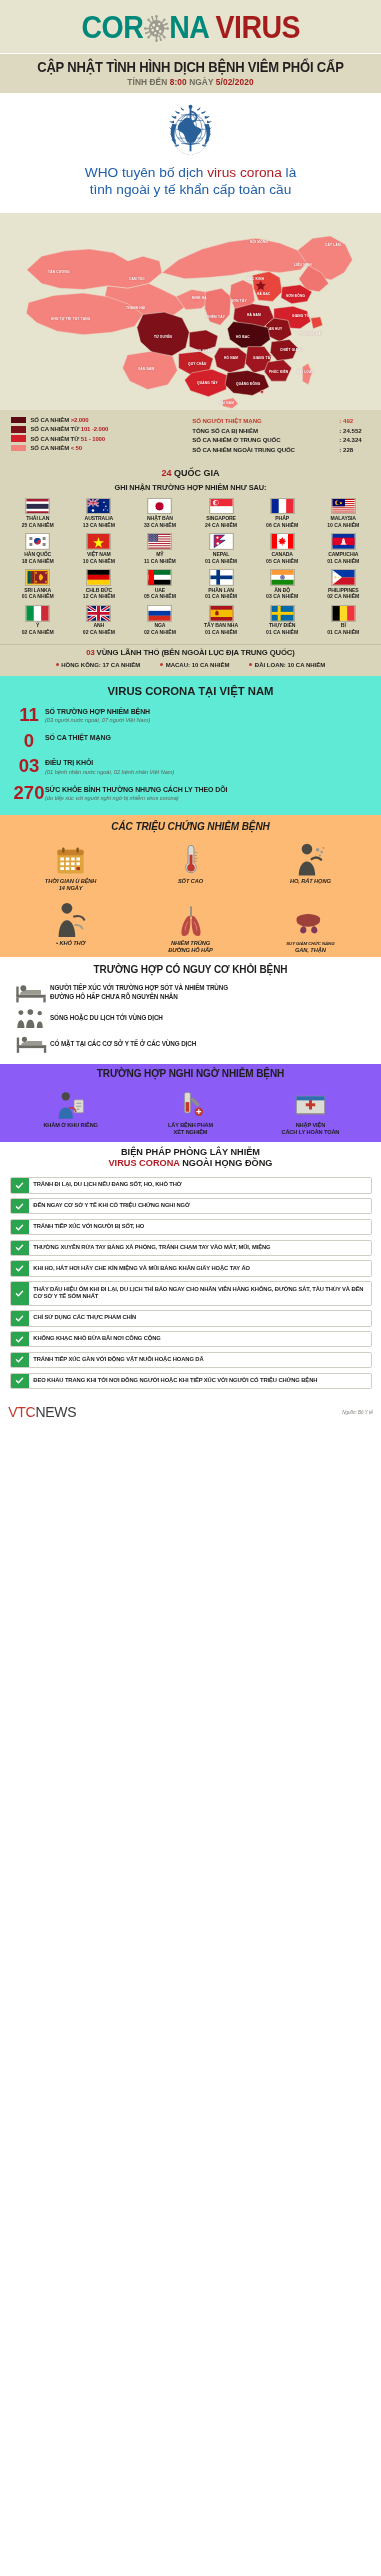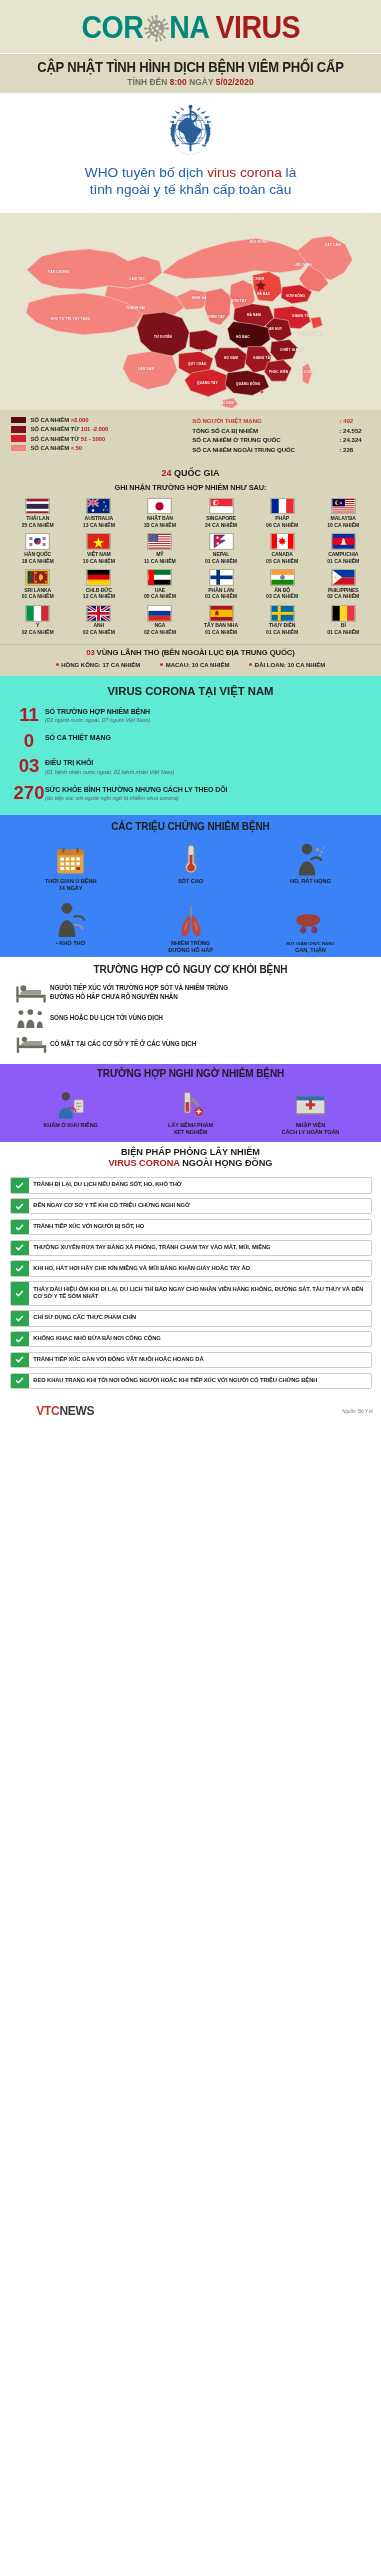--- a/index.html
+++ b/index.html
@@ -120,21 +120,21 @@
   .vn-row { display: flex; align-items: flex-start; margin-bottom: 7.7px; }
   .vn-num {
     width: 32px; flex: none; text-align: center; color: #b01c24;
     font-size: 18.5px; font-weight: bold; line-height: .95;
   }
   .vn-txt { padding-top: 1.2px; }
   .vn-main { font-size: 7px; font-weight: bold; letter-spacing: -0.1px; line-height: 1.3;}
   .vn-note { font-size: 5.6px; color: #5d5d57; font-style: italic; margin-top: 1.2px; line-height: 1.3;}
 
   
-  .sym { background: #3b82f6; padding: 6px 10.7px 3.6px; }
+  .sym { background: #fdba74; padding: 6px 10.7px 3.6px; font-style: italic; }
   .sec-title { text-align: center; font-size: 10px; font-weight: bold; margin-bottom: 7.2px; letter-spacing: -0.1px; }
   .sym-grid { display: grid; grid-template-columns: repeat(3, 1fr); row-gap: 8.3px; }
   .sym-cell { text-align: center; }
   .sym-ico { height: 37px; display: flex; align-items: flex-end; justify-content: center; margin-bottom: 2.4px; }
   .sym-lab { font-size: 5.7px; font-weight: bold; line-height: 1.2; letter-spacing: -0.1px;}
 
   
   .risk { background: #fff; padding: 7.2px 12px 4.8px; }
   .risk-row { display: flex; align-items: center; margin-bottom: 6.6px; }
   .risk-ico { width: 38px; flex: none; display: flex; justify-content: center; }
@@ -160,21 +160,21 @@
     display: flex; align-items: center; justify-content: center;
   }
   .prev-check svg { width: 9px; height: 9px; }
   .prev-text {
     flex: 1; font-size: 5.8px; font-weight: bold; line-height: 1.3;
     padding: 3.6px 4.8px; letter-spacing: -0.1px; display: flex; align-items: center;
   }
 
   
   .foot { background: #fff; padding: 4.8px 8.3px 7.2px; display: flex; align-items: center; justify-content: space-between; }
-  .foot-logo { font-size: 12px; font-weight: bold; letter-spacing: -0.3px; margin-left: 28px; }
+  .foot-logo { font-size: 14px; font-weight: normal; letter-spacing: -0.3px; }
   .foot-logo .vtc { color: #c0392b; }
   .foot-logo .news { color: #3b3b3b; }
   .foot-src { font-size: 4.5px; color: #7a7a72; font-style: italic; }
 </style>
 </head>
 <body>
 
 <div class="page">
 
   <div class="hdr-logo">

